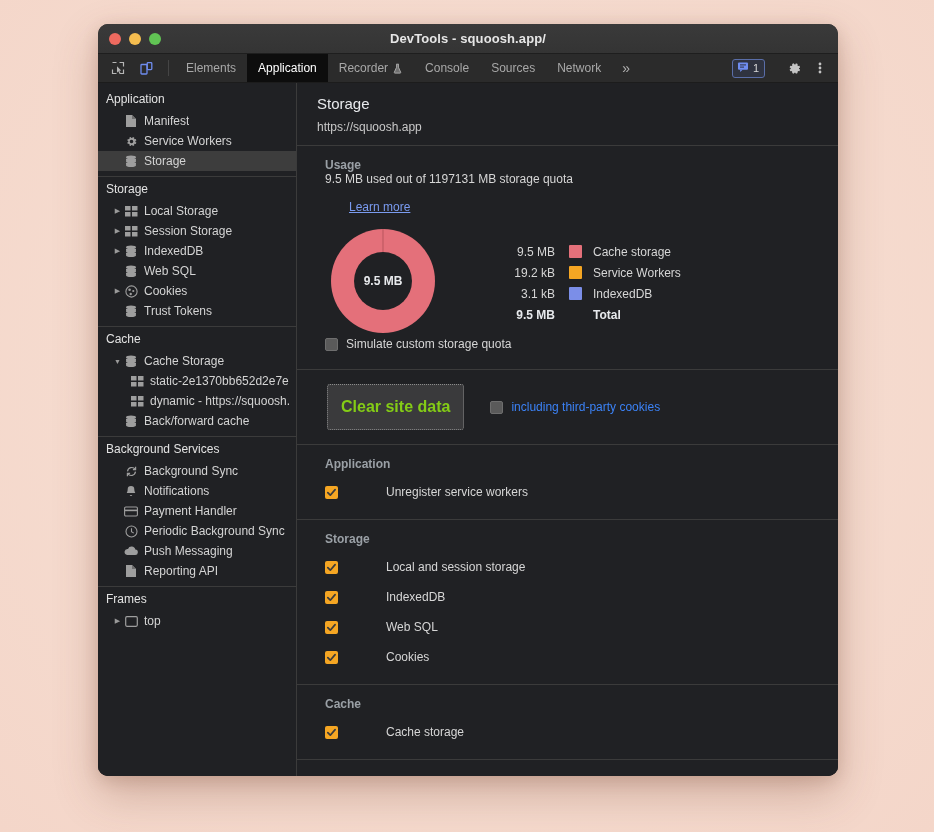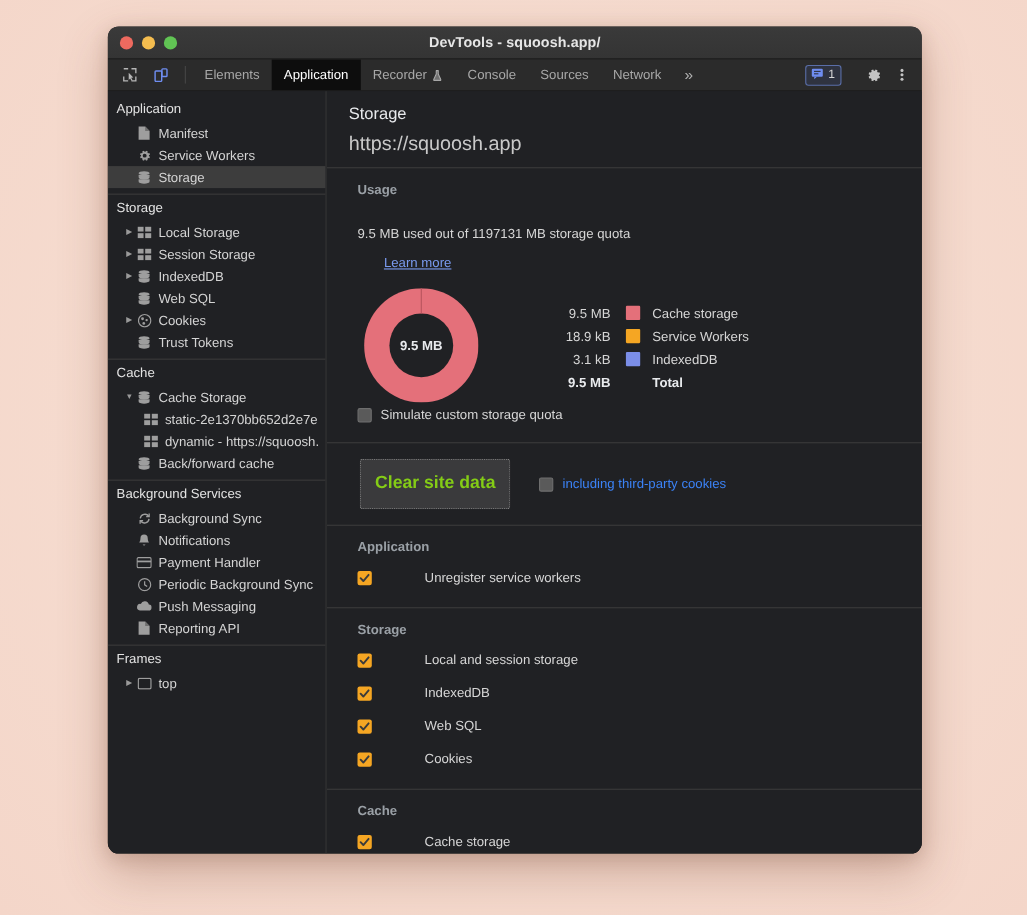--- a/index.html
+++ b/index.html
@@ -133,26 +133,26 @@
     flex: 1; min-width: 0;
     background: #202124;
     overflow: hidden;
     display: flex; flex-direction: column;
   }
   .panel-head {
     padding: 12px 0 11px 20px;
     border-bottom: 1px solid #3b3b3b;
   }
   .panel-title { font-size: 15px; color: #e8eaed; margin-bottom: 8px; }
-  .panel-sub { font-size: 18px; color: #c9c9c9; }
+  .panel-sub { font-size: 12px; color: #c9c9c9; }
 
   .block { border-bottom: 1px solid #3b3b3b; padding: 12px 0 14px 28px; }
   .block-h {
     font-size: 12px; font-weight: bold; color: #9aa0a6;
-    margin-bottom: 26px;
+    margin-bottom: 0;
   }
   .usage-line { font-size: 12px; color: #d6d6d6; margin-bottom: 11px; }
   .learn { font-size: 12px; color: #7a9bf0; text-decoration: underline; display: inline-block; margin-left: 24px; }
 
   .chart-row { display: flex; align-items: flex-start; margin-top: 14px; }
   .donut-wrap { position: relative; width: 104px; height: 104px; flex: none; margin-left: 6px; }
   .donut-label {
     position: absolute; inset: 0;
     display: flex; align-items: center; justify-content: center;
     font-size: 12px; font-weight: bold; color: #e8eaed;
@@ -550,21 +550,21 @@
             <div class="donut-label">9.5 MB</div>
           </div>
 
           <div class="legend">
             <div class="lg-row">
               <span class="lg-val">9.5 MB</span>
               <span class="lg-sw" style="background:#e4707a"></span>
               <span class="lg-name">Cache storage</span>
             </div>
             <div class="lg-row">
-              <span class="lg-val">18.9 kB</span>
+              <span class="lg-val">19.2 kB</span>
               <span class="lg-sw" style="background:#f5a623"></span>
               <span class="lg-name">Service Workers</span>
             </div>
             <div class="lg-row">
               <span class="lg-val">3.1 kB</span>
               <span class="lg-sw" style="background:#7b8ee8"></span>
               <span class="lg-name">IndexedDB</span>
             </div>
             <div class="lg-row total">
               <span class="lg-val">9.5 MB</span>

